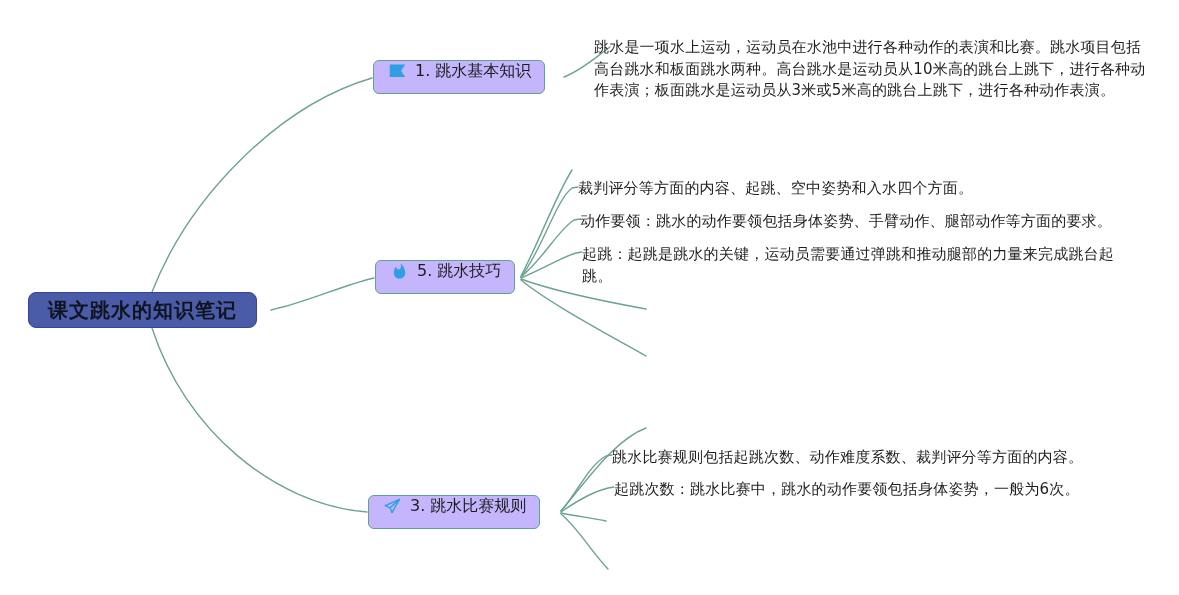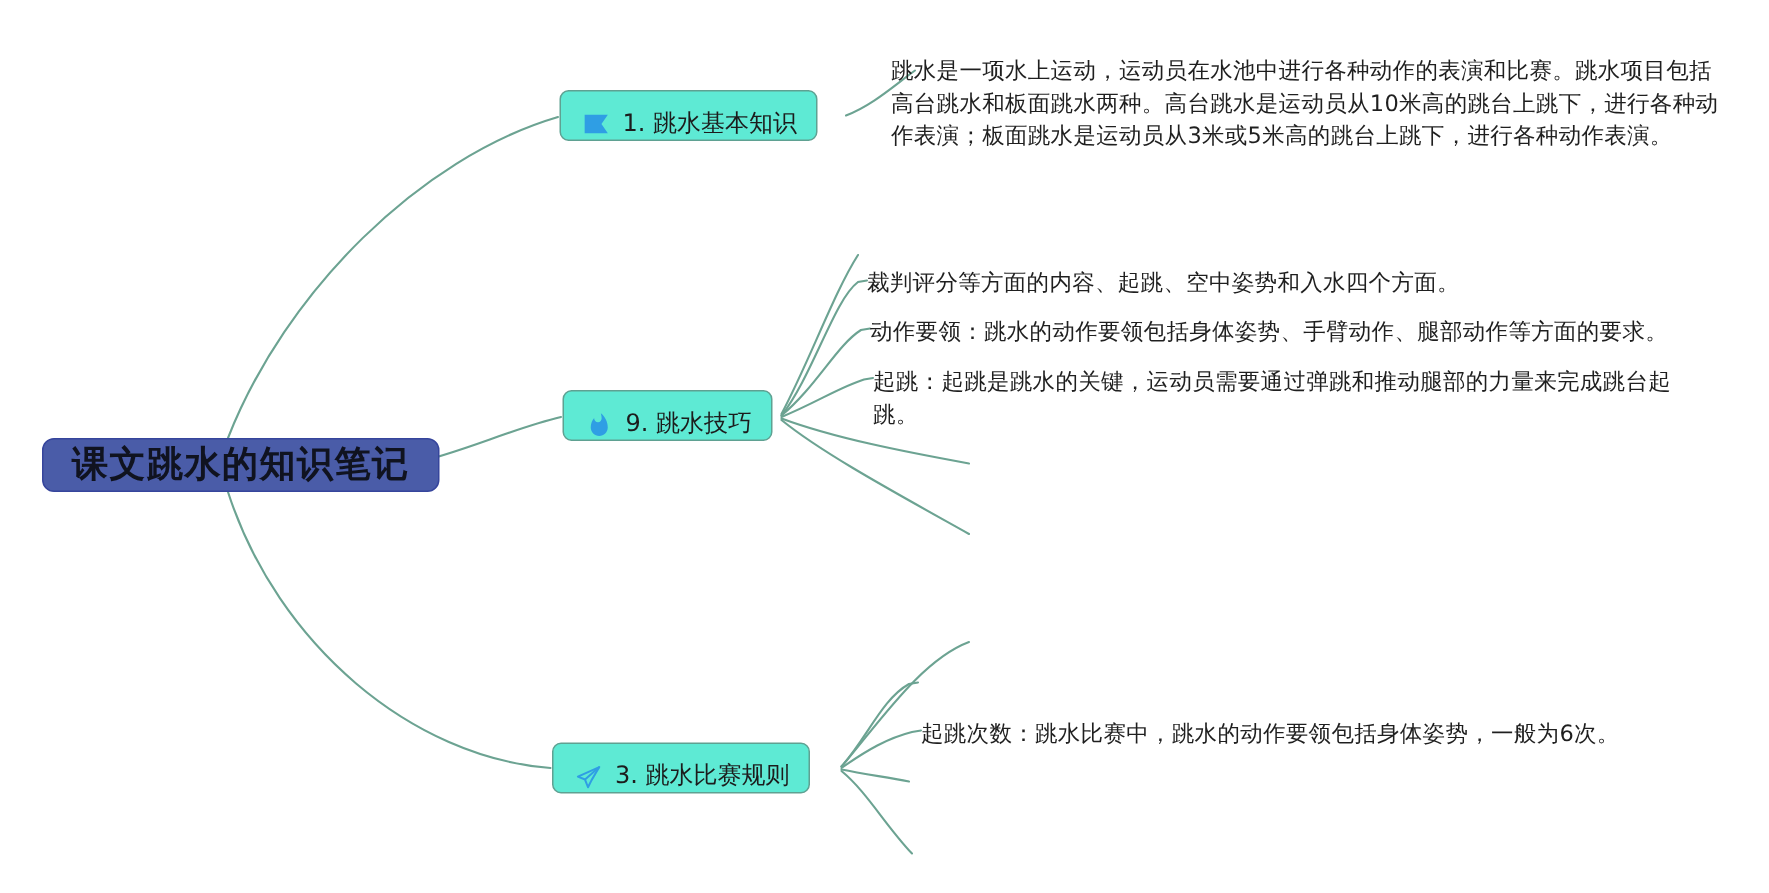--- a/index.html
+++ b/index.html
@@ -6,28 +6,28 @@
   .canvas{
     position:relative;width:1179px;height:595px;background:#ffffff;overflow:hidden;
     font-family:"DejaVu Sans","Liberation Sans",sans-serif;
   }
   .edges{position:absolute;left:0;top:0;width:1179px;height:595px;pointer-events:none;}
   .edges path{fill:none;stroke:#6ca392;stroke-width:1.4;stroke-linecap:round;}
 
   .root-node{
     position:absolute;left:28px;top:292px;height:36px;
     background:#4a5ca8;border:1px solid #36459c;border-radius:8px;
-    display:flex;align-items:flex-end;padding:0 19px;
-    font-size:24px;font-weight:bold;color:#101320;letter-spacing:1px;
+    display:flex;align-items:center;padding:0 19px;
+    font-size:20px;font-weight:bold;color:#101320;letter-spacing:1px;
     box-sizing:border-box;line-height:36px;white-space:nowrap;
   }
   .branch-node{
-    position:absolute;height:34px;background:#5eead4;
+    position:absolute;height:34px;background:#c4b5fd;
     border:1.6px solid #5fa192;border-radius:6px;
-    display:flex;align-items:flex-end;gap:8px;padding:0 13px;
+    display:flex;align-items:flex-start;gap:8px;padding:0 13px;
     font-size:16px;color:#1c1c1c;box-sizing:border-box;white-space:nowrap;
   }
   .branch-node .nicon{display:flex;align-items:center;justify-content:center;width:20px;height:20px;}
   .node1{left:373px;top:60px;}
   .node2{left:375px;top:260px;}
   .node3{left:368px;top:495px;}
 
   .leaf{
     position:absolute;color:#1f1f1f;font-size:15px;line-height:21.5px;
     letter-spacing:0.2px;
@@ -80,36 +80,37 @@
     </span>
     <span>1. 跳水基本知识</span>
   </div>
 
   <div class="branch-node node2">
     <span class="nicon">
       <svg width="17" height="19" viewBox="0 0 24 24">
           <path d="M13.5 0.67s.74 2.65.74 4.8c0 2.06-1.35 3.73-3.41 3.73-2.07 0-3.63-1.67-3.63-3.73l.03-.36C5.21 7.51 4 10.62 4 14c0 4.42 3.58 8 8 8s8-3.58 8-8C20 8.61 17.41 3.8 13.5.67z" fill="#2f9ee4"></path>
         </svg>
     </span>
-    <span>9. 跳水技巧</span>
+    <span>5. 跳水技巧</span>
   </div>
 
   <div class="branch-node node3">
     <span class="nicon">
       <svg width="20" height="19" viewBox="0 0 24 24">
         <g fill="none" stroke="#2f9ee4" stroke-width="1.7" stroke-linejoin="round">
           <path d="M21.5 3 L3.5 11 L9.5 13.5 L12 20 L15 14 Z"></path>
           <path d="M21.5 3 L9.5 13.5"></path>
         </g>
       </svg>
     </span>
     <span>3. 跳水比赛规则</span>
   </div>
 
   <div class="leaf wrap t1">跳水是一项水上运动，运动员在水池中进行各种动作的表演和比赛。跳水项目包括高台跳水和板面跳水两种。高台跳水是运动员从10米高的跳台上跳下，进行各种动作表演；板面跳水是运动员从3米或5米高的跳台上跳下，进行各种动作表演。</div>
 
   <div class="leaf t2a">裁判评分等方面的内容、起跳、空中姿势和入水四个方面。</div>
   <div class="leaf t2b">动作要领：跳水的动作要领包括身体姿势、手臂动作、腿部动作等方面的要求。</div>
   <div class="leaf wrap2 t2c">起跳：起跳是跳水的关键，运动员需要通过弹跳和推动腿部的力量来完成跳台起跳。</div>
 
+  <div class="leaf t3a">跳水比赛规则包括起跳次数、动作难度系数、裁判评分等方面的内容。</div>
   <div class="leaf t3b">起跳次数：跳水比赛中，跳水的动作要领包括身体姿势，一般为6次。</div>
 
 </div>
 
 </body></html>

